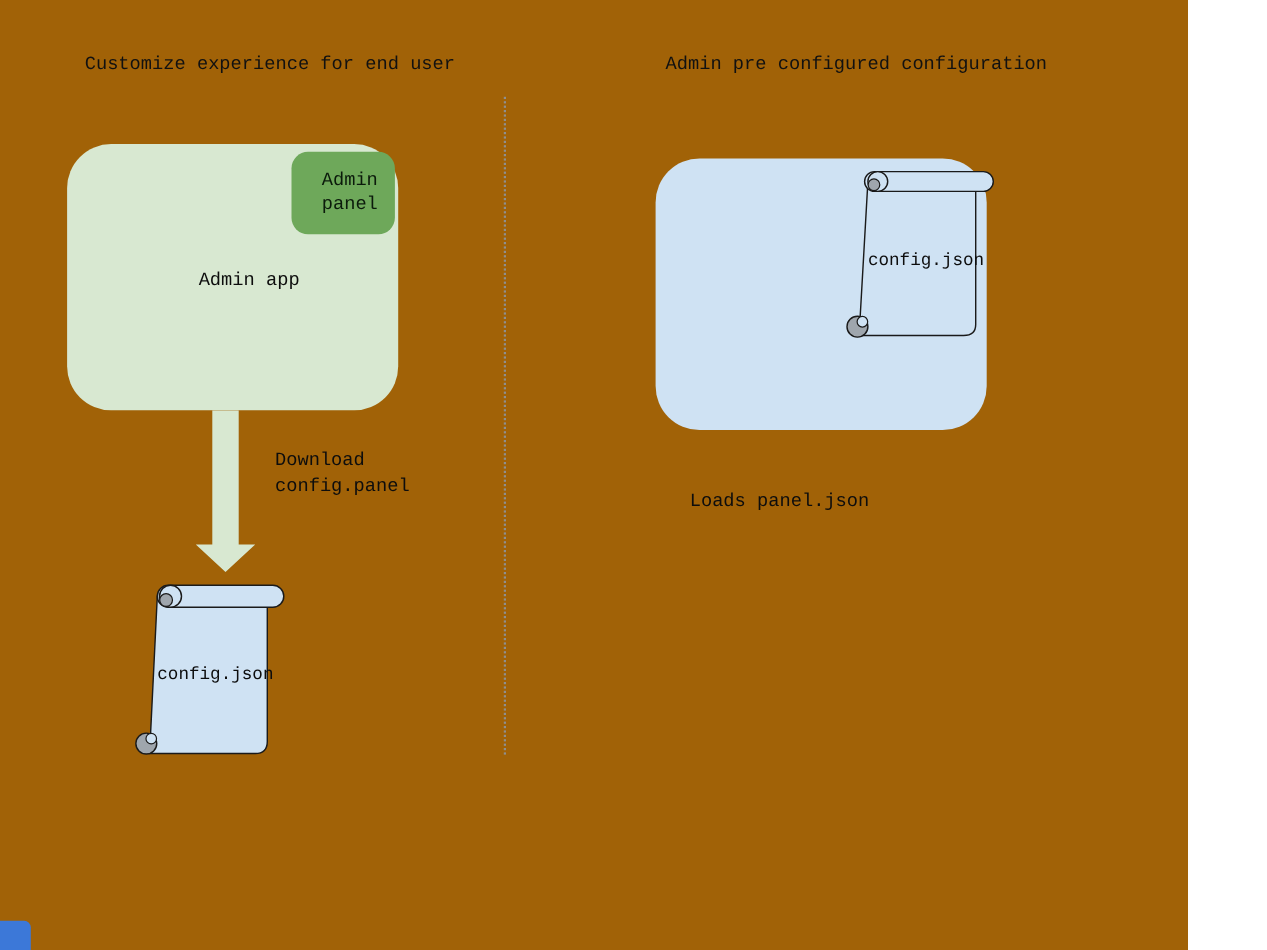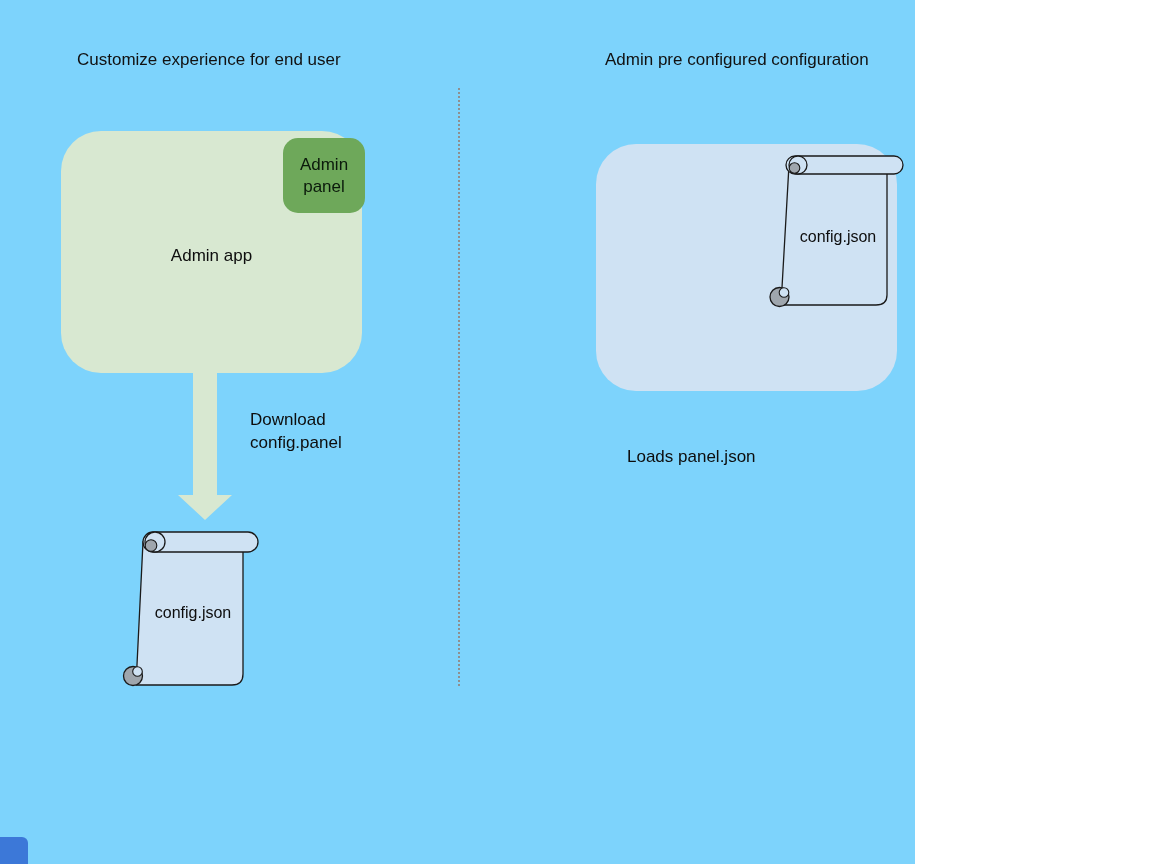--- a/index.html
+++ b/index.html
@@ -4,24 +4,25 @@
 <style>
   html, body {
     margin: 0;
     padding: 0;
     background: #ffffff;
     font-family: "Liberation Sans", "DejaVu Sans", sans-serif;
     color: #000000;
   }
   .canvas {
     position: relative;
-    width: 915px;
+    width: 1080px;
     height: 864px;
-    background: #7dd3fc;
+    background: #a16207;
     overflow: hidden;
+    font-family: Liberation Mono, monospace;
   }
   .abs { position: absolute; }
   .section-title {
     font-size: 17px;
     color: #111111;
     white-space: nowrap;
   }
   .divider {
     width: 0;
     border-left: 2px dotted #8f8f8f;
@@ -69,25 +70,25 @@
 
 <div class="canvas">
 
   <div class="abs section-title" style="left:77px; top:50px;">Customize experience for end user</div>
   <div class="abs section-title" style="left:605px; top:50px;">Admin pre configured configuration</div>
 
   <div class="abs divider" style="left:458px; top:88px; height:598px;"></div>
 
   <div class="abs app-box admin-app-box" style="left:61px; top:131px; width:301px; height:242px;"></div>
 
-  <div class="abs admin-panel-box" style="left:283px; top:138px; width:82px; height:75px;">
+  <div class="abs admin-panel-box" style="left:265px; top:138px; width:82px; height:75px;padding-left:12px;">
     <span>Admin panel</span>
   </div>
 
-  <div class="abs box-label" style="left:61px; top:246px; width:301px;">Admin app</div>
+  <div class="abs box-label" style="left:76px; top:246px; width:301px;">Admin app</div>
 
   <svg class="abs" style="left:178px; top:373px;" width="54" height="148" viewBox="0 0 54 148">
     <polygon points="15,0 39,0 39,122 54,122 27,147 0,122 15,122" fill="#d8e8d1"></polygon>
   </svg>
 
   <div class="abs free-label" style="left:250px; top:408px;">Download
 config.panel</div>
 
   <svg class="abs" style="left:120px; top:528px;" width="145" height="162" viewBox="0 0 145 162">
     <path d="M23,14 H123 V146 Q123,157 112,157 H16 Z" fill="#cfe2f3" stroke="#1a1a1a" stroke-width="1.3"></path>

